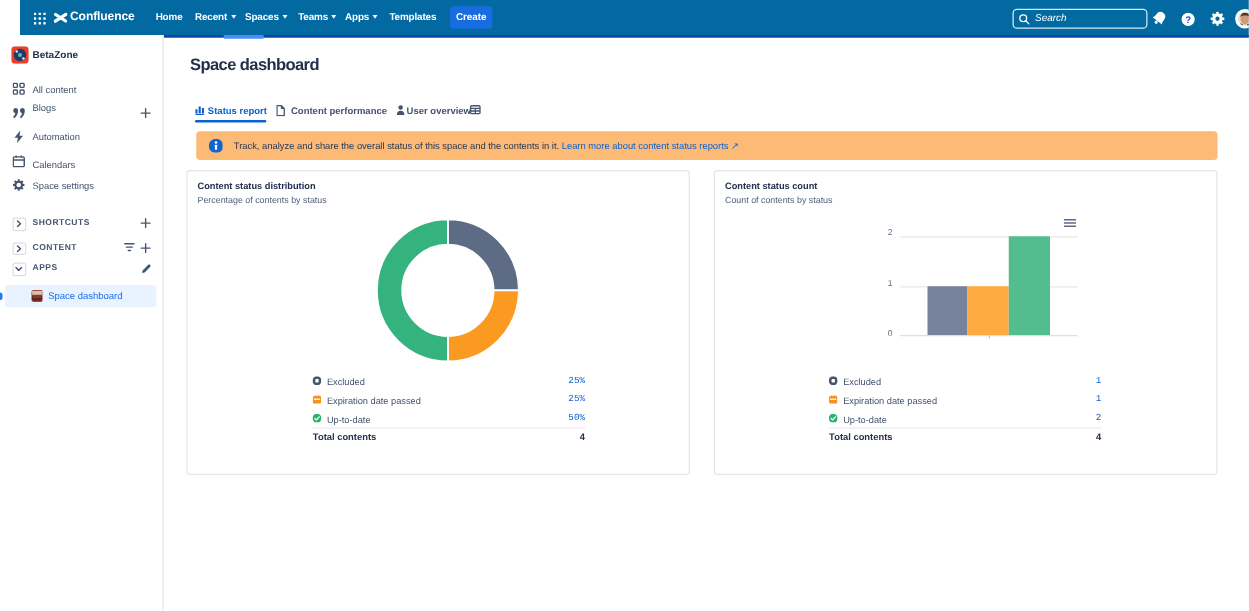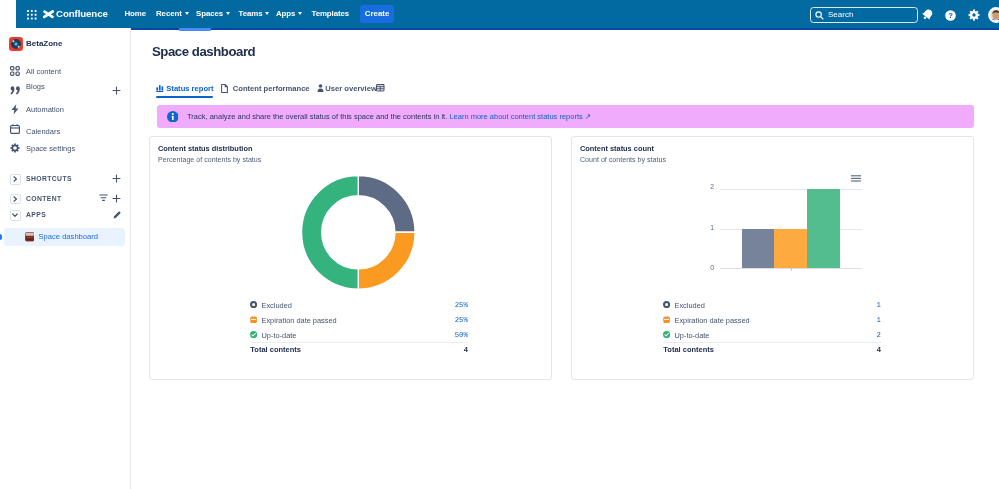--- a/index.html
+++ b/index.html
@@ -4,35 +4,35 @@
 <style>
 html,body{margin:0;padding:0;}
 body{width:999px;height:489px;position:relative;overflow:hidden;background:#fff;
   font-family:"Liberation Sans",sans-serif;-webkit-font-smoothing:antialiased;}
 .abs{position:absolute;}
 
 #topbar{left:16px;top:0;width:999px;height:28px;background:#0369a1;border-bottom:2.5px solid #0946a8;}
 #topbar .navtxt{position:absolute;top:0;height:28px;line-height:28px;color:#fff;font-size:7.9px;font-weight:700;letter-spacing:-0.1px;}
 .caret{display:inline-block;width:0;height:0;border-left:2.6px solid transparent;border-right:2.6px solid transparent;border-top:3.2px solid #fff;margin-left:3px;vertical-align:1px;}
 #createbtn{position:absolute;left:344px;top:5px;width:34px;height:17.5px;background:#176ce0;border-radius:3px;color:#fff;font-size:7.9px;font-weight:700;text-align:center;line-height:17.5px;}
-#searchbox{position:absolute;left:794px;top:7px;width:106px;height:14px;border:1px solid rgba(255,255,255,.85);border-radius:3.5px;}
+#searchbox{position:absolute;left:794px;top:7px;width:106px;height:14px;border:1px solid rgba(255,255,255,.85);border-radius:3.5px;font-style:italic;}
 #searchbox span{position:absolute;left:17px;top:0;line-height:14px;color:#fff;font-size:8px;}
 #lightseg{position:absolute;left:179px;top:28px;width:32px;height:2.5px;background:#4a8cf7;border-radius:1px;}
 
 #sidebar{left:0;top:28px;width:130px;height:461px;background:#fff;border-right:1px solid #e4e7ec;}
 .snav{position:absolute;left:26px;font-size:7.5px;color:#42526e;font-weight:400;}
 .shead{position:absolute;left:26px;font-size:6.8px;color:#44546f;font-weight:700;letter-spacing:.4px;}
 .chevbox{position:absolute;left:10px;width:8.6px;height:8.6px;border:1px solid #dcdfe4;border-radius:2px;background:#fff;}
 #seldash{position:absolute;left:4px;top:199.5px;width:121px;height:18px;background:#e9f2ff;border-radius:3px;}
 #selbar{position:absolute;left:0px;top:205.5px;width:2.4px;height:6.5px;background:#1d7afc;border-radius:0 2px 2px 0;}
 
 #title{left:152px;top:44px;font-size:13.2px;font-weight:700;color:#22304d;letter-spacing:-0.45px;}
 .tabtxt{position:absolute;top:84px;font-size:7.6px;font-weight:700;color:#44546f;}
 #tabline{left:155.5px;top:95.5px;width:57px;height:2px;background:#0b62ce;border-radius:1px;}
-#banner{left:157px;top:105px;width:817px;height:23px;background:#f0abfc;border-radius:3px;}
+#banner{left:157px;top:105px;width:817px;height:23px;background:#fdba74;border-radius:3px;}
 #bannertxt{left:30px;top:0px;line-height:23px;font-size:7.5px;color:#253858;}
 #bannertxt a{color:#0b62ce;text-decoration:none;}
 .card{position:absolute;top:136px;width:403px;height:244px;border:1px solid #e2e5ea;border-radius:3px;background:#fff;box-sizing:border-box;}
 .ctitle{position:absolute;left:8px;top:7px;font-size:7.4px;font-weight:700;color:#22304d;}
 .csub{position:absolute;left:8px;top:19px;font-size:7.1px;color:#505f79;}
 
 .lrow{position:absolute;font-size:7.4px;color:#42526e;}
 .lval{position:absolute;font-size:7.4px;color:#0b62ce;text-align:right;font-family:Liberation Mono, monospace;}
 .ltot{position:absolute;font-size:7.5px;font-weight:700;color:#22304d;}
 .ldiv{position:absolute;height:1px;background:#ebecf0;}

